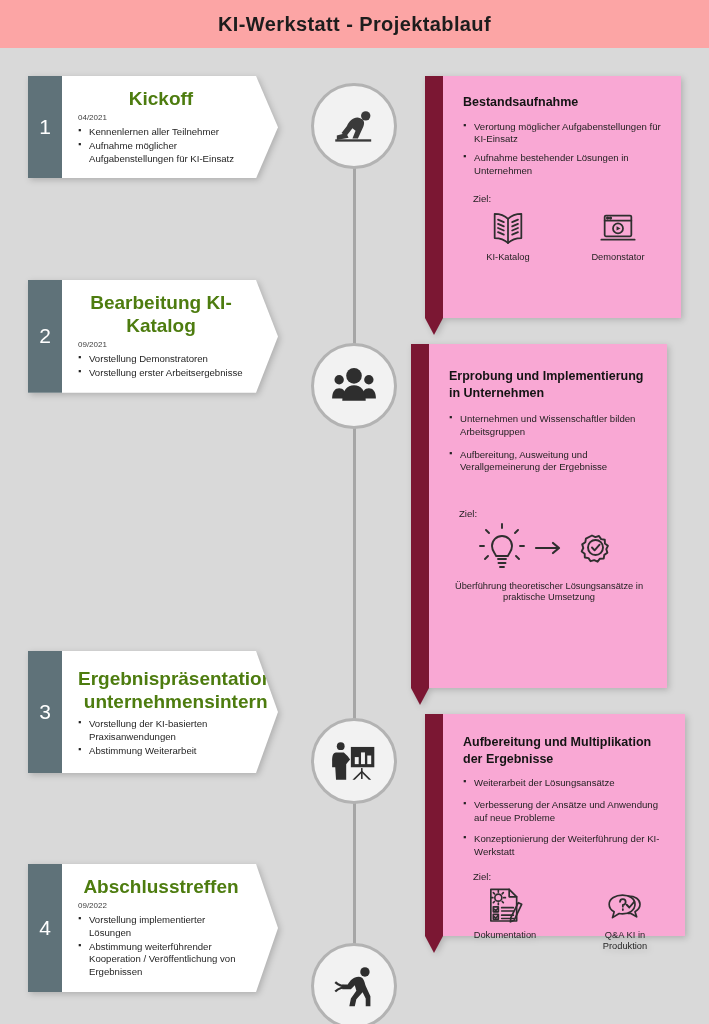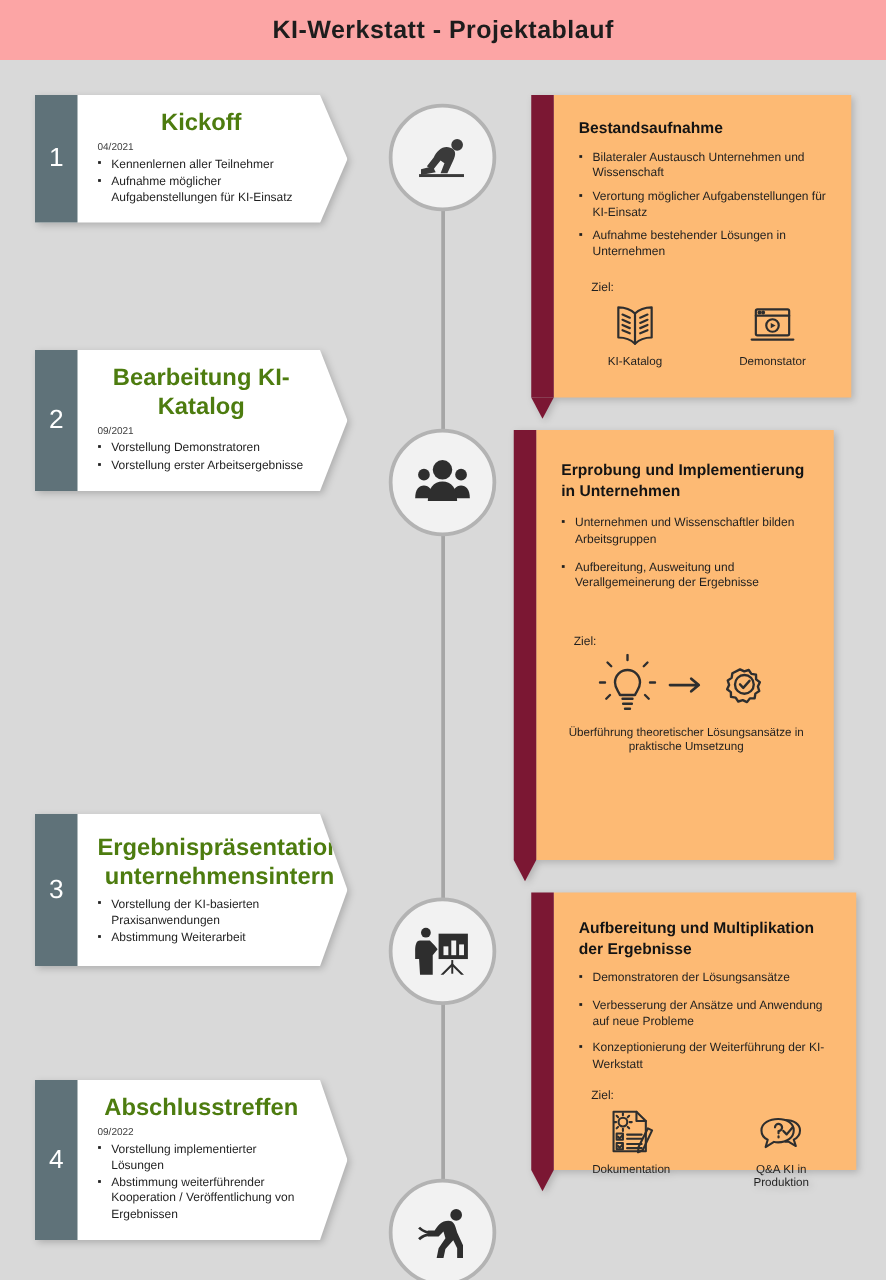--- a/index.html
+++ b/index.html
@@ -101,21 +101,21 @@
   .panel-bar::after {
     content: "";
     position: absolute; left: 0; top: 100%;
     width: 0; height: 0;
     border-left: 9px solid transparent;
     border-right: 9px solid transparent;
     border-top: 17px solid #7b1733;
   }
   .panel-card {
     flex: 1 1 auto;
-    background: #fdba74;
+    background: #f9a8d4;
     padding: 18px 18px 14px 20px;
   }
   .panel-title {
     font-size: 12.5px; font-weight: bold; color: #141414;
     line-height: 1.33; margin-bottom: 10px;
   }
   .panel .bullets li {
     font-size: 9.6px; line-height: 1.32; margin-bottom: 6px;
   }
   .ziel {
@@ -252,21 +252,20 @@
           <path d="M9 40 C13 36 18 35 24 35 L24 32 C17 32 11 34 7 38 Z"></path>
         </g>
       </svg>
     </div>
 
     <div class="panel" style="left:425px; top:28px; width:256px; height:242px;">
       <div class="panel-bar"></div>
       <div class="panel-card">
         <div class="panel-title">Bestandsaufnahme</div>
         <ul class="bullets">
-          <li>Bilateraler Austausch Unternehmen und Wissenschaft</li>
           <li>Verortung möglicher Aufgabenstellungen für KI-Einsatz</li>
           <li>Aufnahme bestehender Lösungen in Unternehmen</li>
         </ul>
         <div class="ziel">Ziel:</div>
         <div class="goals">
           <div class="goal">
             <svg viewBox="0 0 48 48">
               <g fill="none" stroke="#2e2e2e" stroke-width="2.1" stroke-linejoin="round" stroke-linecap="round">
                 <path d="M24 13 C20 9 14 7 8 7 L8 36 C14 36 20 38 24 42 C28 38 34 36 40 36 L40 7 C34 7 28 9 24 13 Z"></path>
                 <path d="M24 13 L24 42"></path>
@@ -320,21 +319,21 @@
           </div>
         </div>
       </div>
     </div>
 
     <div class="panel" style="left:425px; top:666px; width:256px; height:222px;">
       <div class="panel-bar"></div>
       <div class="panel-card" style="padding-top:20px;">
         <div class="panel-title">Aufbereitung und Multiplikation der Ergebnisse</div>
         <ul class="bullets">
-          <li style="margin-bottom:9px;">Demonstratoren der Lösungsansätze</li>
+          <li style="margin-bottom:9px;">Weiterarbeit der Lösungsansätze</li>
           <li style="margin-bottom:9px;">Verbesserung der Ansätze und Anwendung auf neue Probleme</li>
           <li>Konzeptionierung der Weiterführung der KI-Werkstatt</li>
         </ul>
         <div class="ziel" style="margin-top:12px;">Ziel:</div>
         <div class="goals" style="gap:36px;">
           <div class="goal">
             <svg viewBox="0 0 48 48">
               <g fill="none" stroke="#2e2e2e" stroke-width="2" stroke-linejoin="round" stroke-linecap="round">
                 <path d="M7 4 L29 4 L38 13 L38 42 L7 42 Z"></path>
                 <path d="M29 4 L29 13 L38 13"></path>

